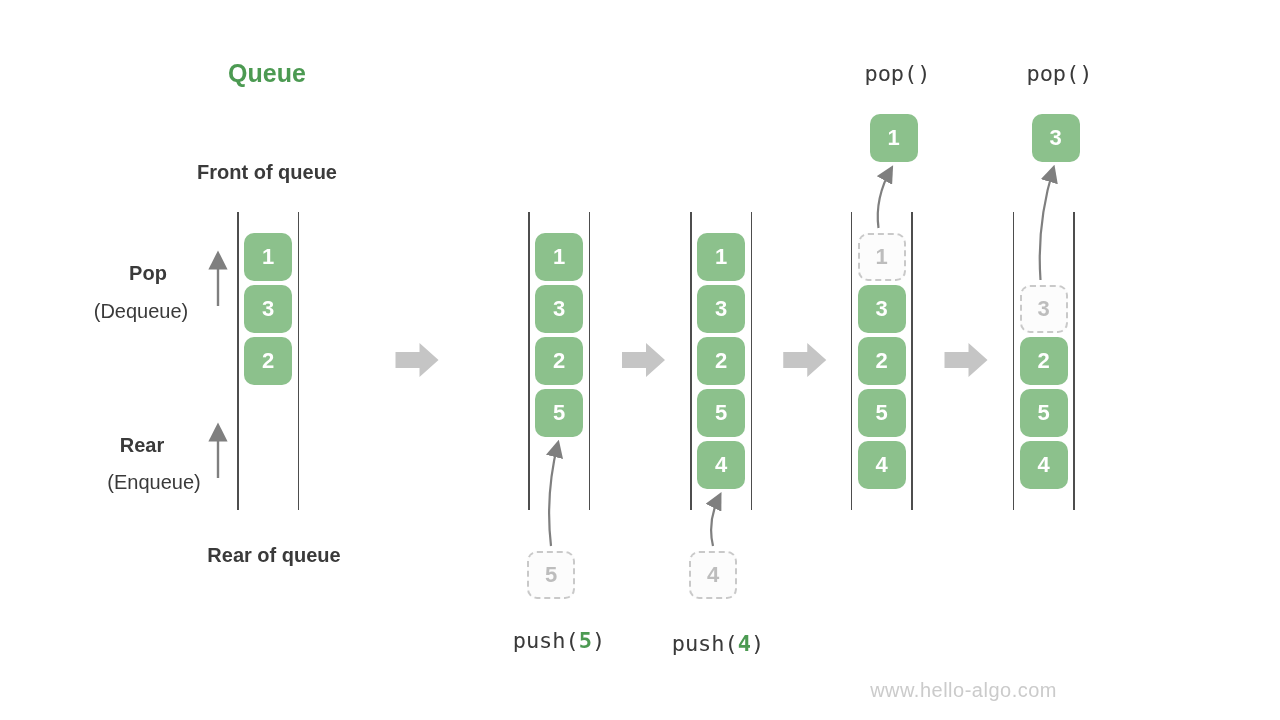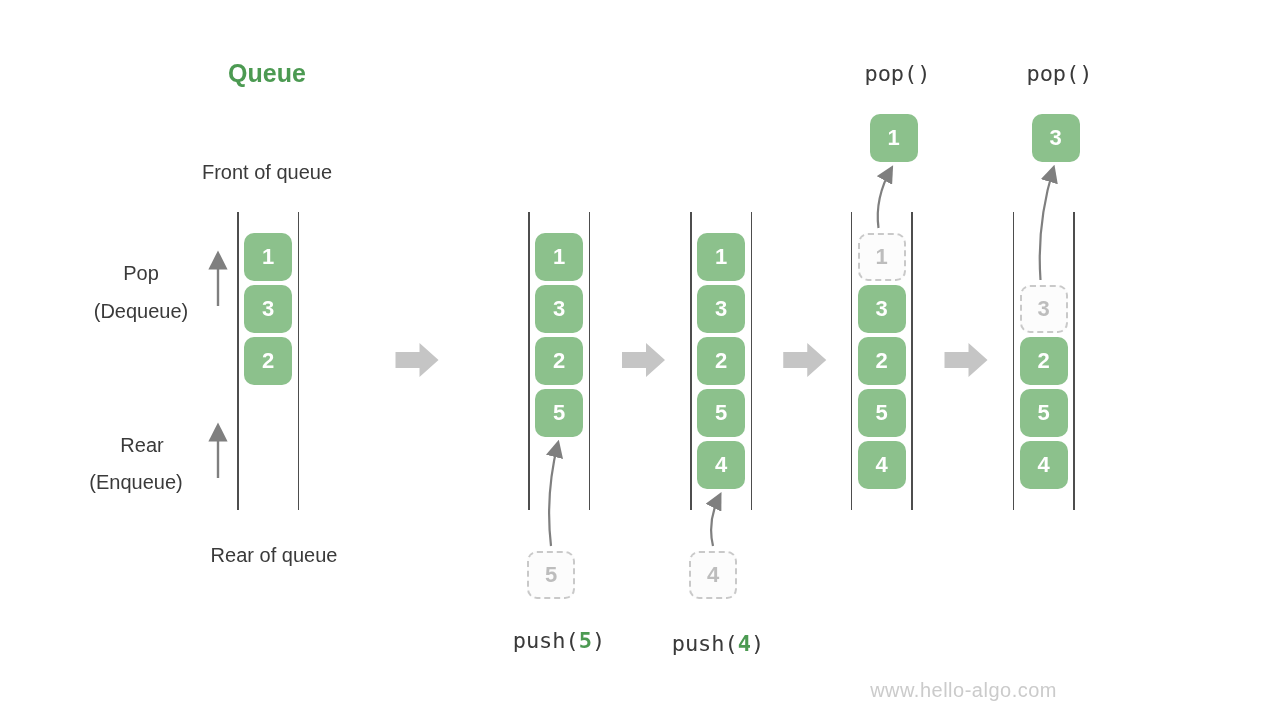--- a/index.html
+++ b/index.html
@@ -9,21 +9,21 @@
   }
   .title{
     position:absolute;transform:translateX(-50%);
     font-size:25px;font-weight:bold;color:var(--accent_green);
     white-space:nowrap;
   }
   .side-label{
     position:absolute;transform:translate(-50%,-50%);
     font-size:20px;color:var(--dark_text);white-space:nowrap;
   }
-  .side-label.bold{font-weight:normal;}
+  .side-label.bold{font-weight:bold;}
   .rail{position:absolute;width:1.5px;top:212px;height:298px;background:var(--rail);}
   .cell{
     position:absolute;width:48px;height:48px;border-radius:10px;
     background:var(--box_green);color:var(--box_text);
     display:flex;align-items:center;justify-content:center;
     font-size:22px;font-weight:bold;box-sizing:border-box;
   }
   .cell.ghost{
     background:var(--ghost_fill);border:2px dashed var(--ghost_border);
     color:var(--ghost_text);
@@ -41,24 +41,24 @@
     color:var(--watermark);letter-spacing:0.5px;
   }
 </style>
 </head>
 <body>
 
 <div id="stage">
   <div class="title" style="left:267px;top:59px;">Queue</div>
 
   <div class="side-label bold" style="left:267px;top:172px;">Front of queue</div>
-  <div class="side-label bold" style="left:141px;top:273px;text-align:right;">Pop</div>
+  <div class="side-label bold" style="left:148px;top:273px;text-align:right;">Pop</div>
   <div class="side-label" style="left:141px;top:311px;">(Dequeue)</div>
   <div class="side-label bold" style="left:142px;top:445px;">Rear</div>
-  <div class="side-label" style="left:136px;top:482px;">(Enqueue)</div>
+  <div class="side-label" style="left:154px;top:482px;">(Enqueue)</div>
   <div class="side-label bold" style="left:267px;top:555px;margin-left:7px;">Rear of queue</div>
 
   <svg id="arrow-svg" width="1280" height="720">
     <defs>
       <marker id="ah" markerWidth="8" markerHeight="8" refX="6.5" refY="4" orient="auto">
         <path d="M0,0 L8,4 L0,8 z" fill="#7f7f7f"></path>
       </marker>
     </defs>
     <g id="arrow-group">
         <path d="M 551 546 Q 545 494.5 558 443" fill="none" stroke="#7f7f7f" stroke-width="2.2" marker-end="url(#ah)"></path>

